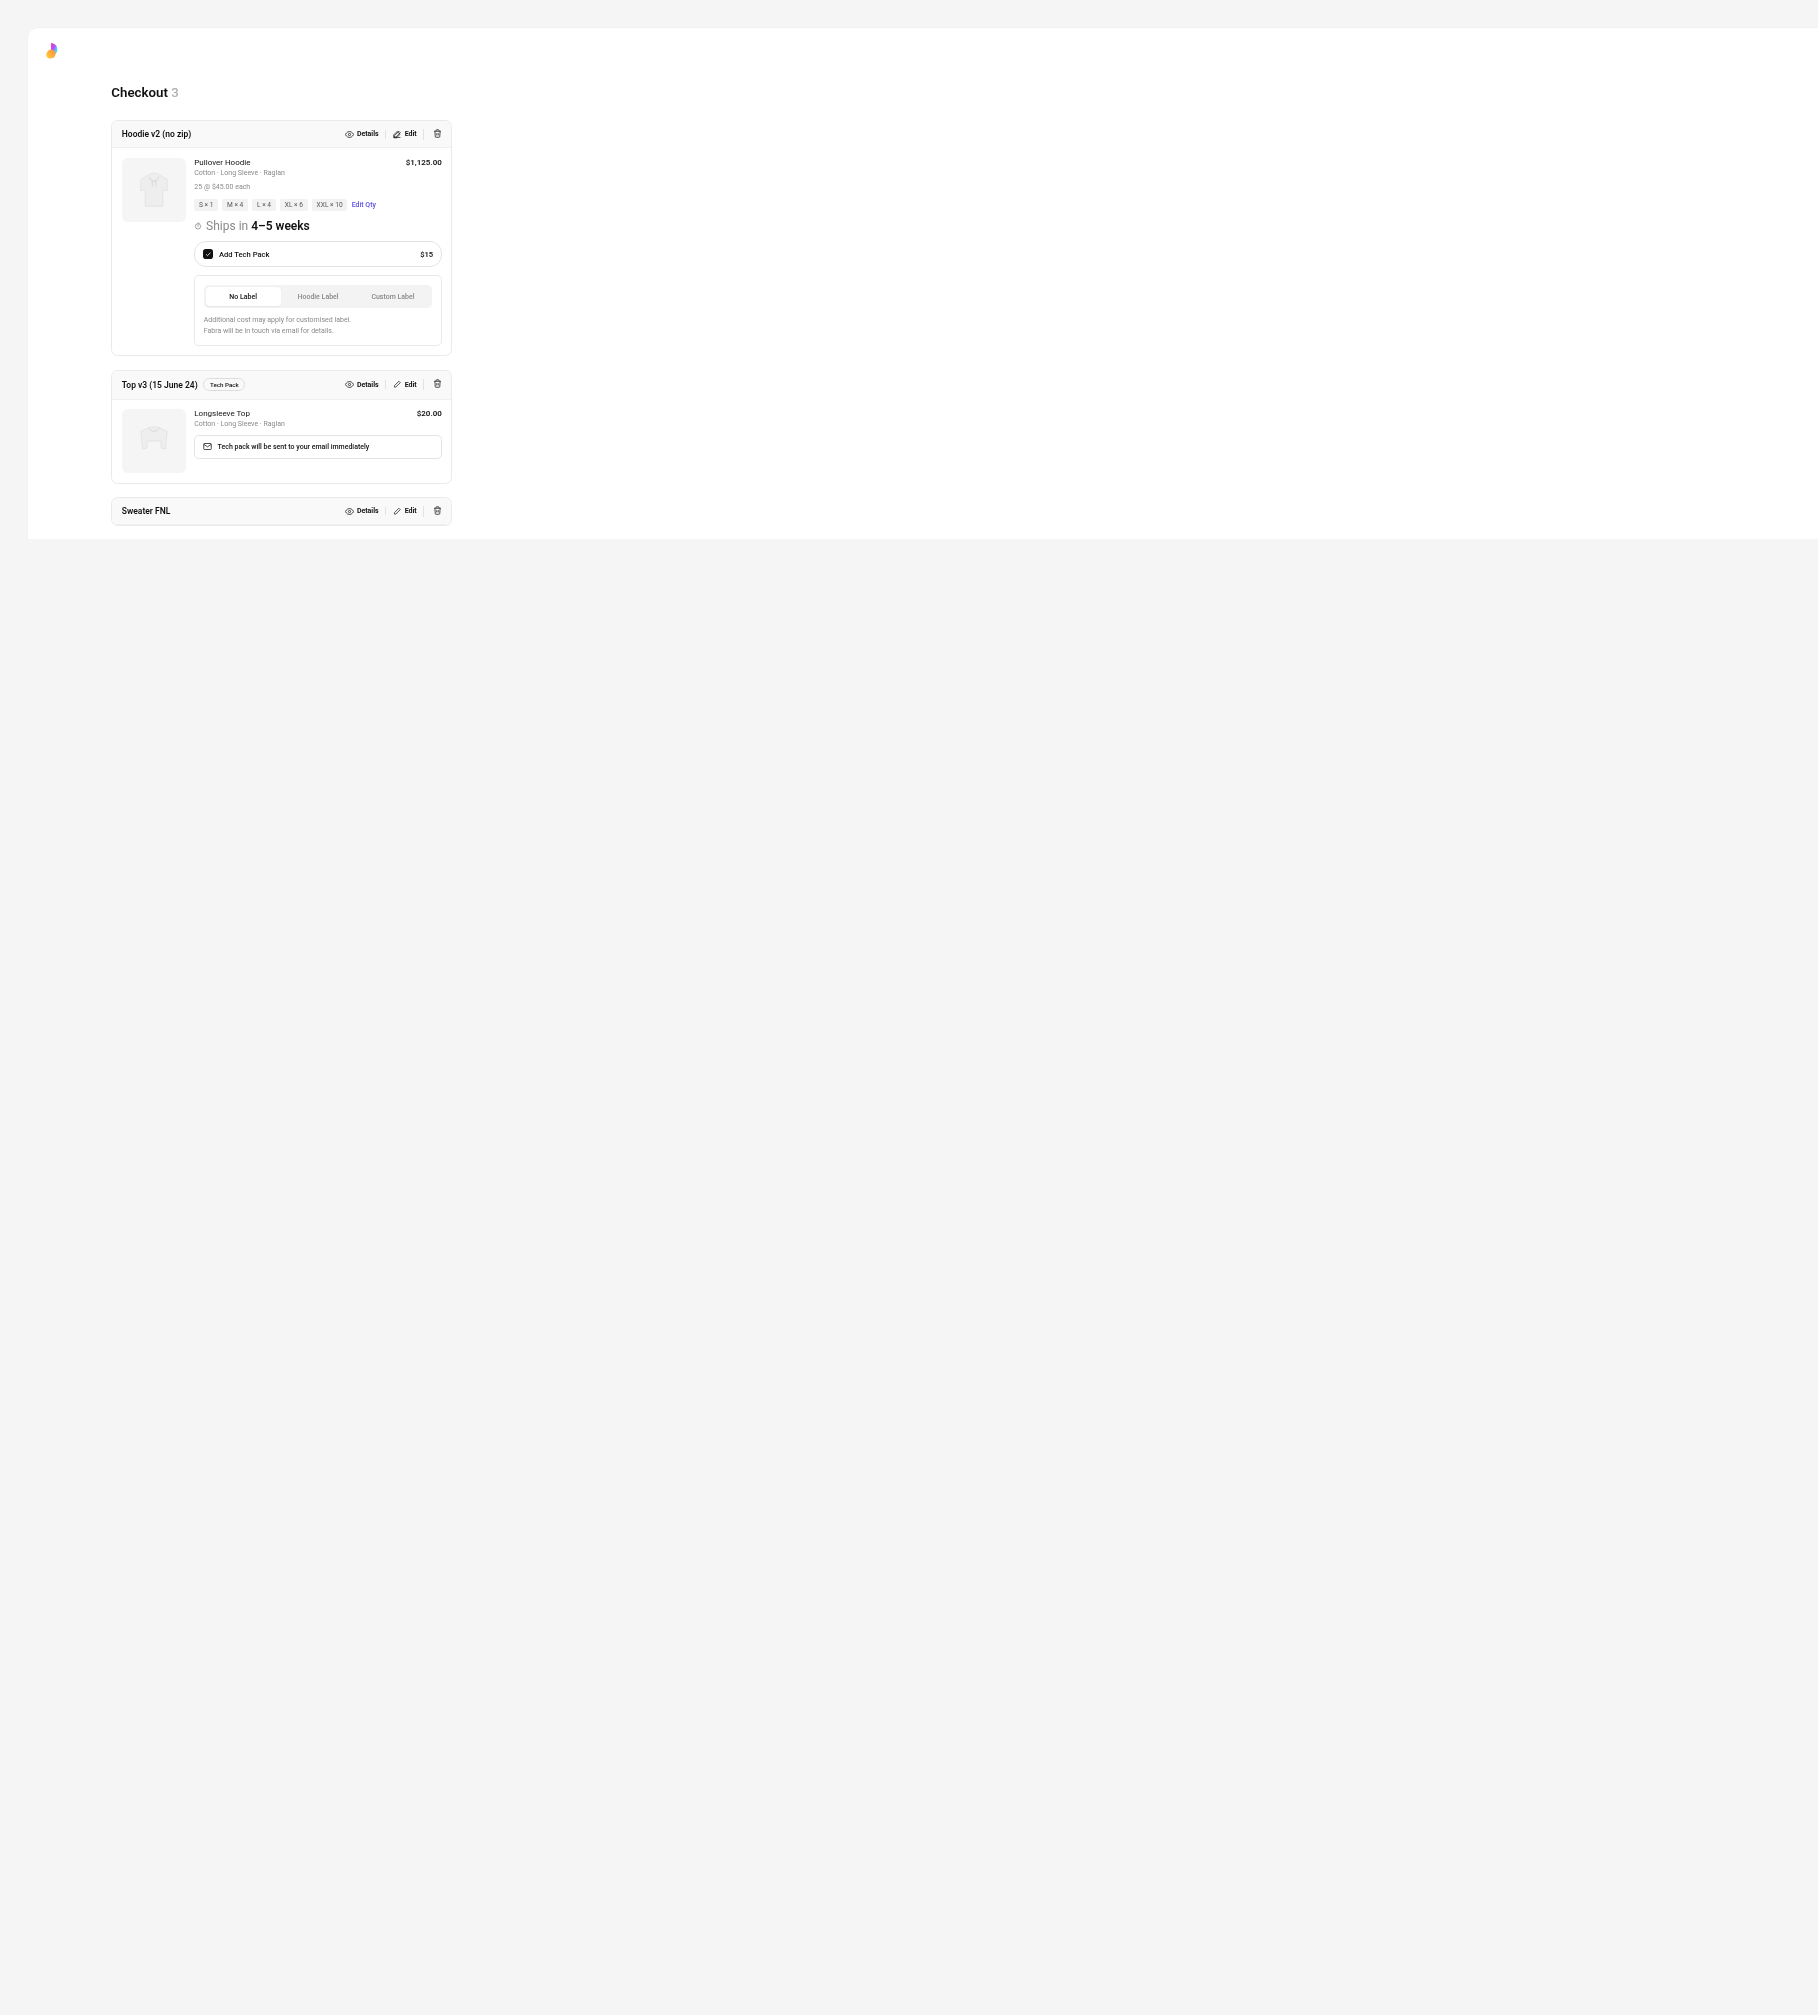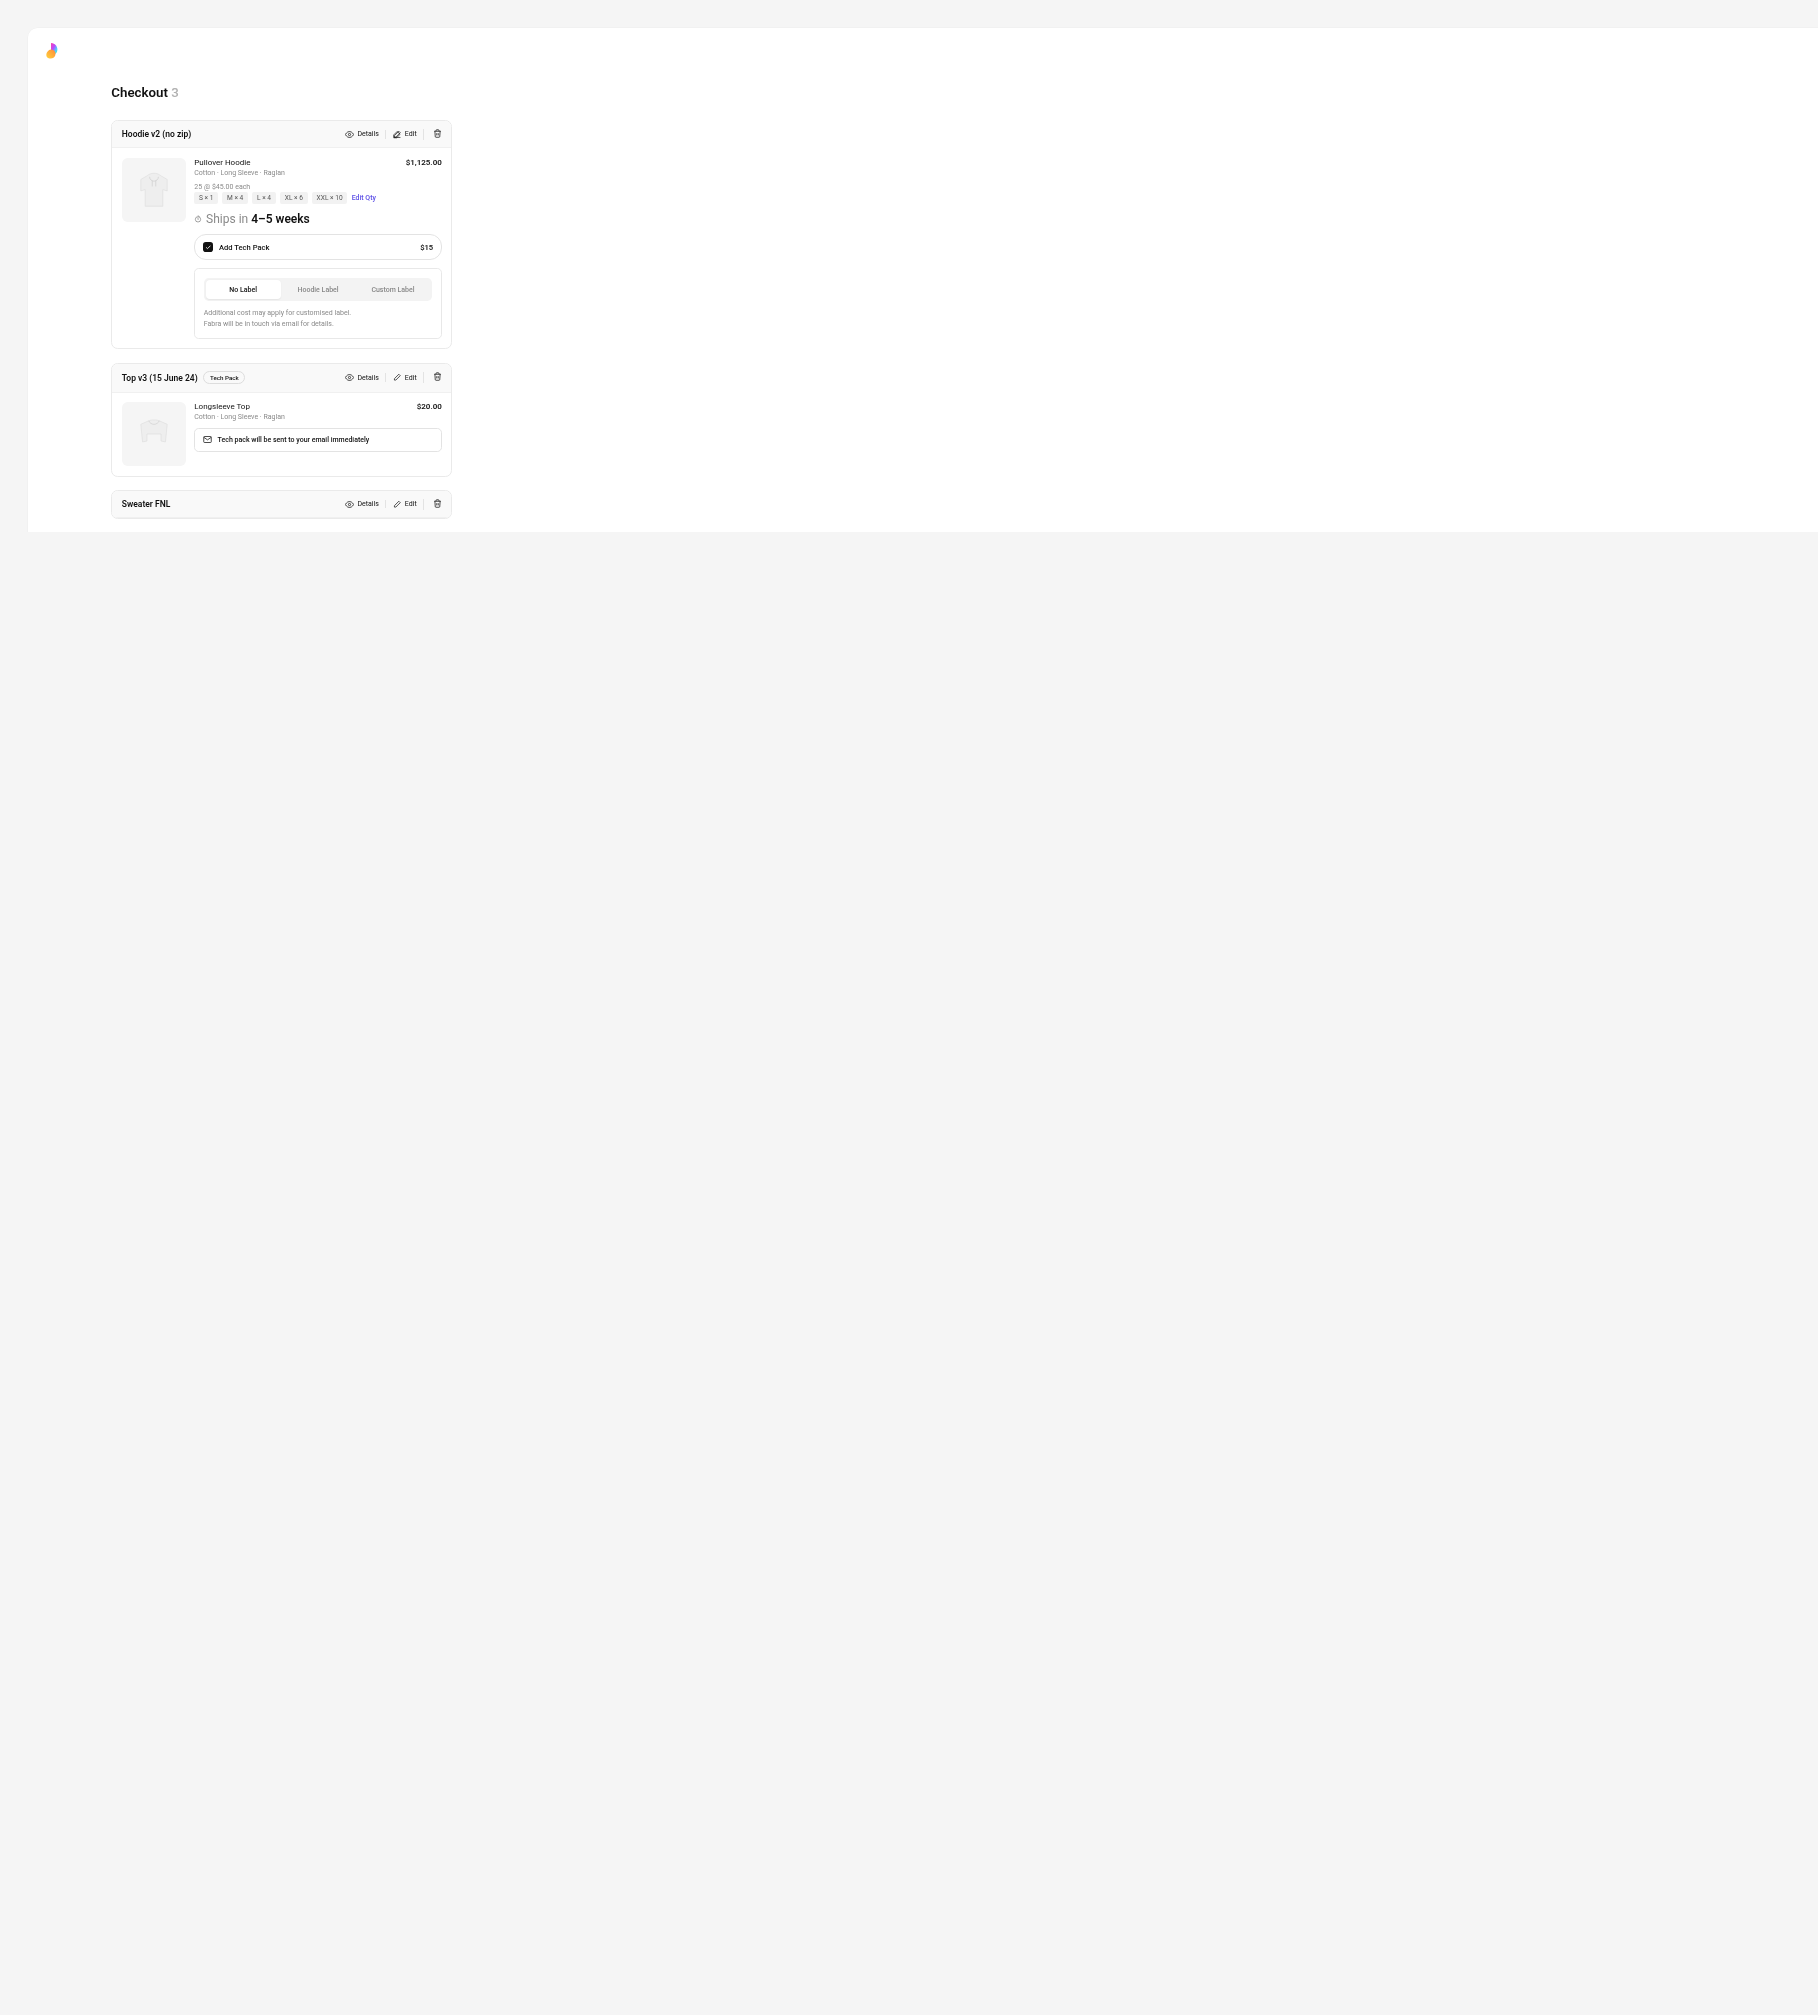--- a/index.html
+++ b/index.html
@@ -68,21 +68,21 @@
 }
 .card-actions {
   display: flex;
   align-items: center;
 }
 .action {
   display: flex;
   align-items: center;
   gap: 3.3px;
   font-size: 7px;
-  font-weight: 400;
+  font-weight: 700;
   cursor: pointer;
   padding: 0 6.6px;
 }
 .action + .action,
 .action + .action-icon {
   border-left: 0.5px solid #e3e3e3;
 }
 .action-icon {
   padding: 0 0 0 8.5px;
   cursor: pointer;
@@ -105,21 +105,21 @@
 .thumb svg { width: 44px; height: 44px; }
 .item-info { flex: 1; }
 .row1 {
   display: flex;
   justify-content: space-between;
   margin-bottom: 1.9px;
 }
 .item-name { font-size: 8px; font-weight: 400; }
 .price { font-size: 8px; font-weight: 600; }
 .meta { color: #8a8a8a; font-size: 7px; margin-bottom: 6.6px; }
-.qty-line { color: #8a8a8a; font-size: 7px; margin-bottom: 1px; }
+.qty-line { color: #8a8a8a; font-size: 7px; margin-bottom: 8px; }
 .sizes {
   display: flex;
   gap: 4.3px;
   flex-wrap: wrap;
   align-items: center;
   margin-bottom: 7.6px;
 }
 .size-chip {
   background: #f2f2f2;
   padding: 1.9px 4.7px;

